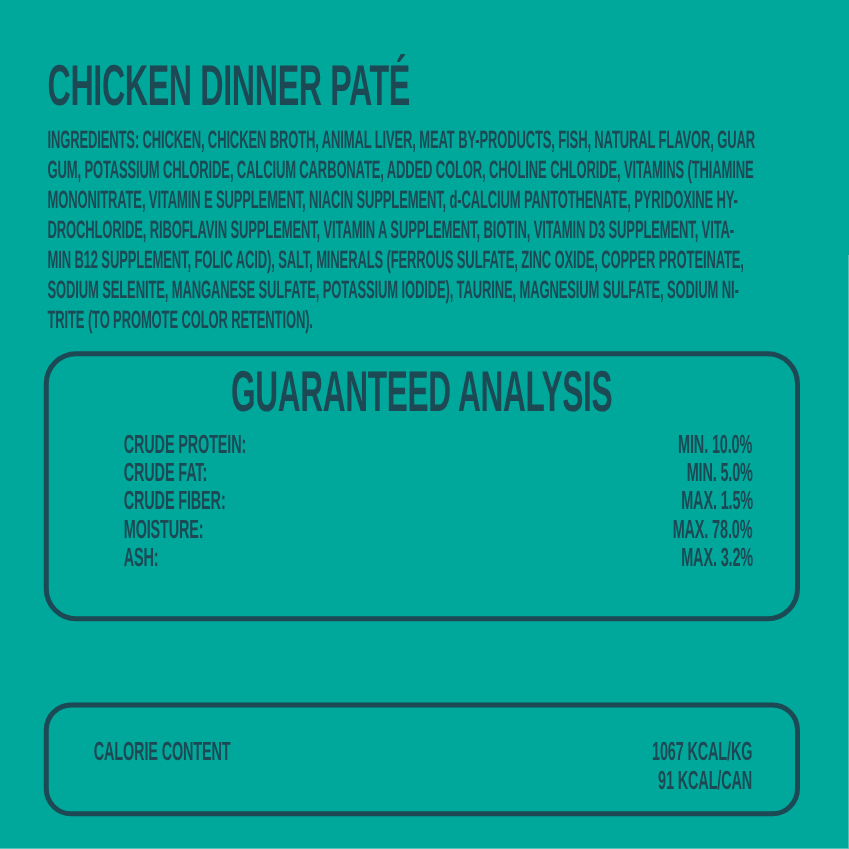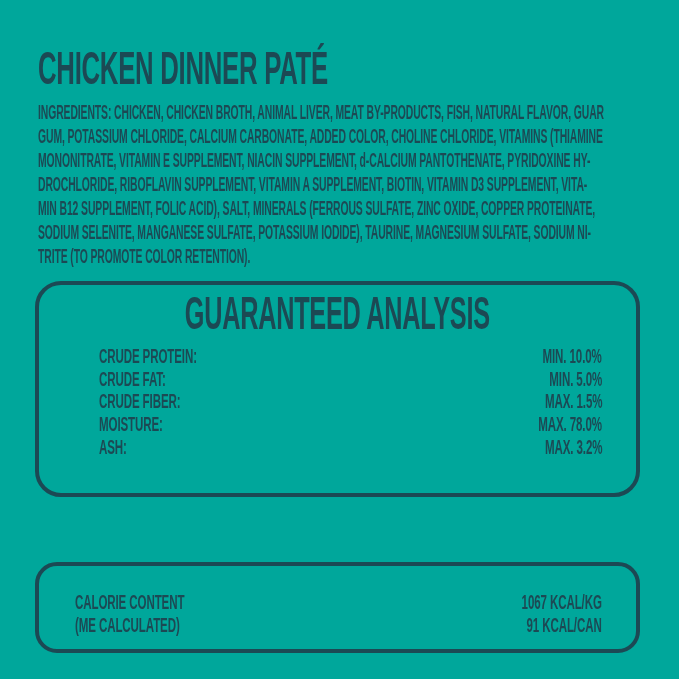--- a/index.html
+++ b/index.html
@@ -159,21 +159,20 @@
         <span class="cond">ASH:</span>
         <span class="cond-r">MAX. 3.2%</span>
       </div>
     </div>
   </div>
 
   <div class="cal-box">
     <div class="cal-inner">
       <div class="cal-col cal-col-left">
         <div><span class="cond">CALORIE CONTENT</span></div>
-        <div><span class="cond">(ME CALCULATED)</span></div>
       </div>
       <div class="cal-col cal-col-right">
         <div><span class="cond-r">1067 KCAL/KG</span></div>
         <div><span class="cond-r">91 KCAL/CAN</span></div>
       </div>
     </div>
   </div>
 
 </div>
 

